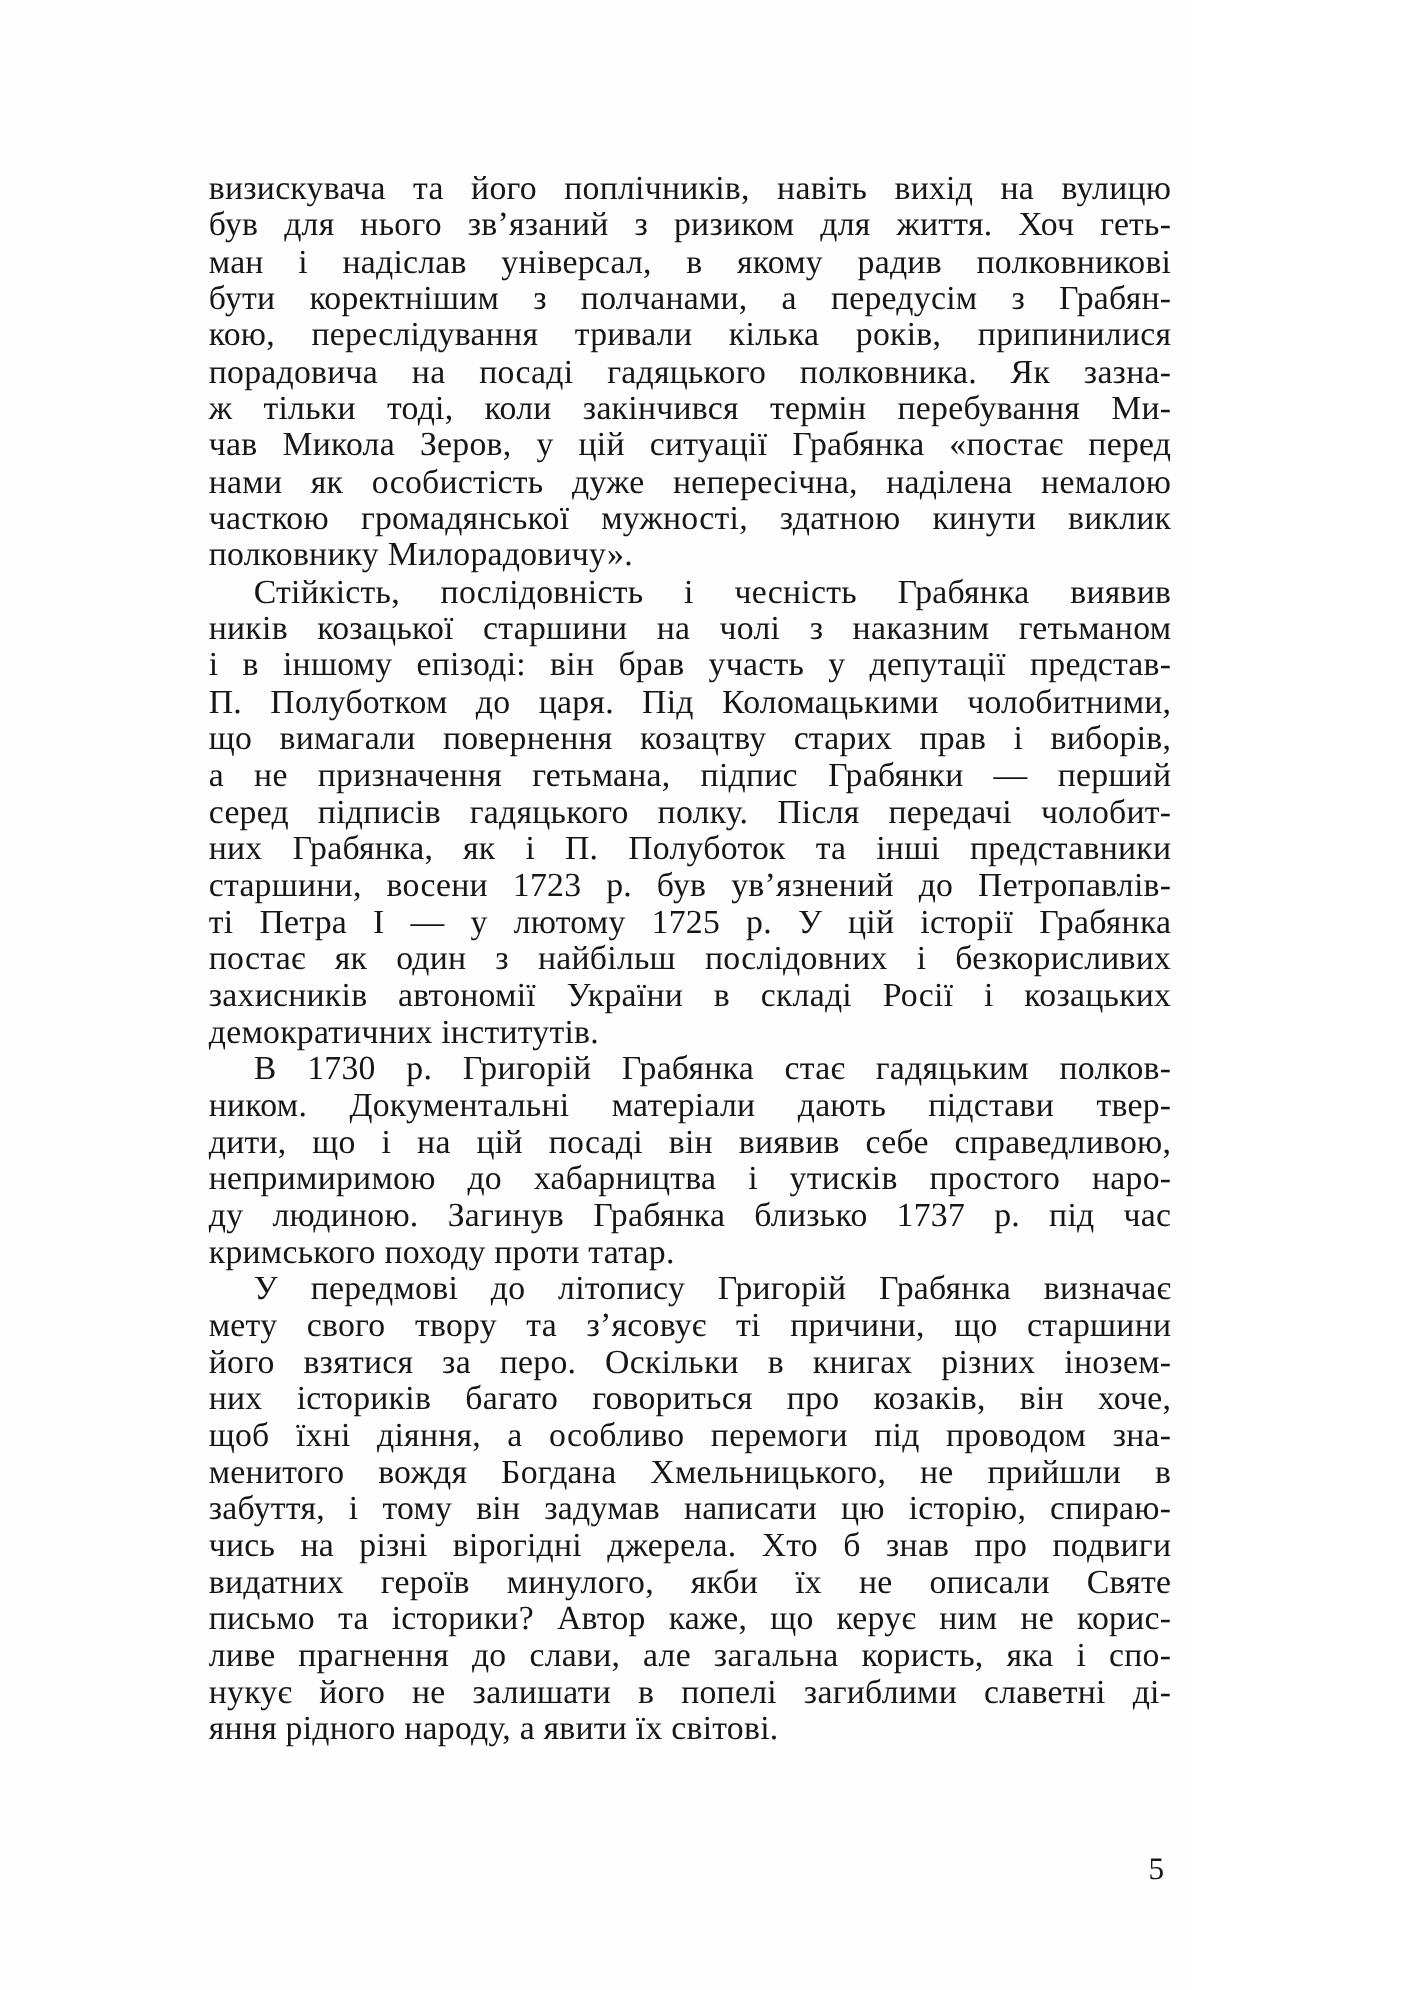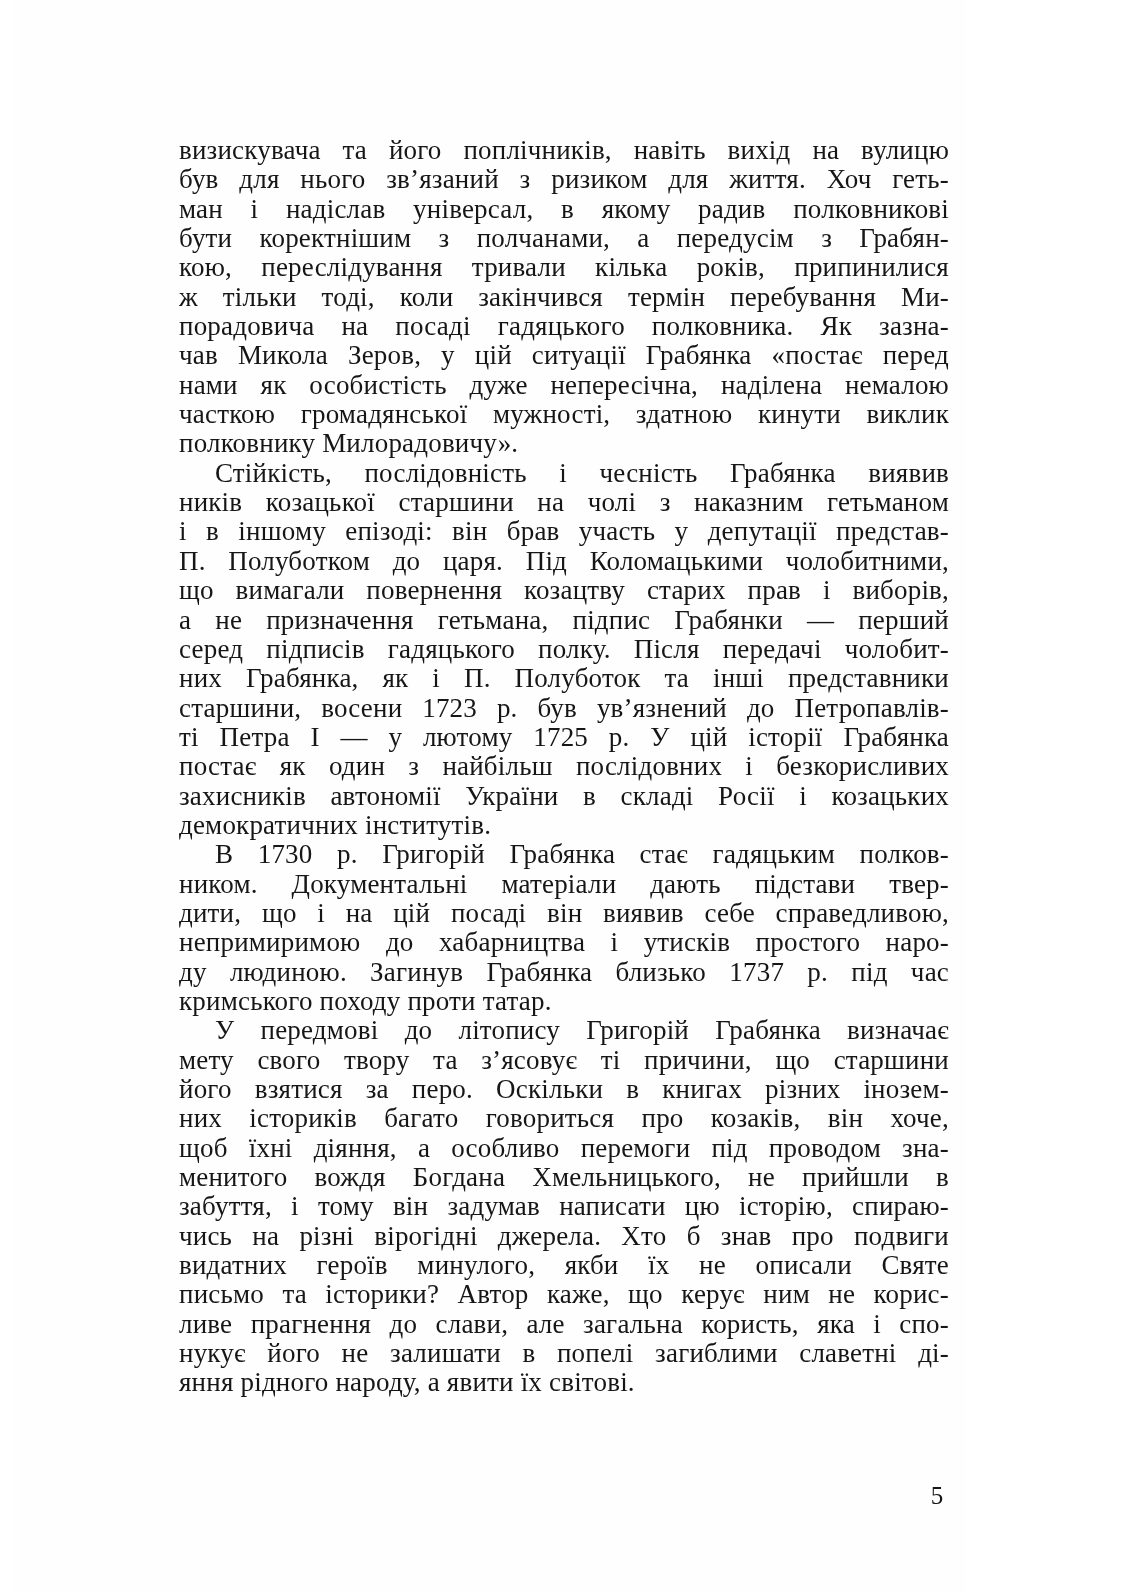--- a/index.html
+++ b/index.html
@@ -8,21 +8,20 @@
     background: #ffffff;
   }
   .page {
     position: relative;
     width: 954px;
     height: 1592px;
     background: #fefefe;
     font-family: "Liberation Serif", serif;
     color: #161616;
     overflow: hidden;
-    margin-left: 12px;
   }
   .text-block {
     position: absolute;
     left: 167px;
     top: 136px;
     width: 770px;
   }
   .line {
     font-size: 27px;
     line-height: 29.35px;
@@ -52,22 +51,22 @@
 </head>
 <body>
 
 <div class="page">
   <div class="text-block">
       <div class="line">визискувача та його поплічників, навіть вихід на вулицю</div>
       <div class="line">був для нього зв’язаний з ризиком для життя. Хоч геть-</div>
       <div class="line">ман і надіслав універсал, в якому радив полковникові</div>
       <div class="line">бути коректнішим з полчанами, а передусім з Грабян-</div>
       <div class="line">кою, переслідування тривали кілька років, припинилися</div>
+      <div class="line">порадовича на посаді гадяцького полковника. Як зазна-</div>
       <div class="line">ж тільки тоді, коли закінчився термін перебування Ми-</div>
-      <div class="line">порадовича на посаді гадяцького полковника. Як зазна-</div>
       <div class="line">чав Микола Зеров, у цій ситуації Грабянка «постає перед</div>
       <div class="line">нами як особистість дуже непересічна, наділена немалою</div>
       <div class="line">часткою громадянської мужності, здатною кинути виклик</div>
       <div class="line para-end">полковнику Милорадовичу».</div>
       <div class="line indent">Стійкість, послідовність і чесність Грабянка виявив</div>
       <div class="line">ників козацької старшини на чолі з наказним гетьманом</div>
       <div class="line">і в іншому епізоді: він брав участь у депутації представ-</div>
       <div class="line">П. Полуботком до царя. Під Коломацькими чолобитними,</div>
       <div class="line">що вимагали повернення козацтву старих прав і виборів,</div>
       <div class="line">а не призначення гетьмана, підпис Грабянки — перший</div>

